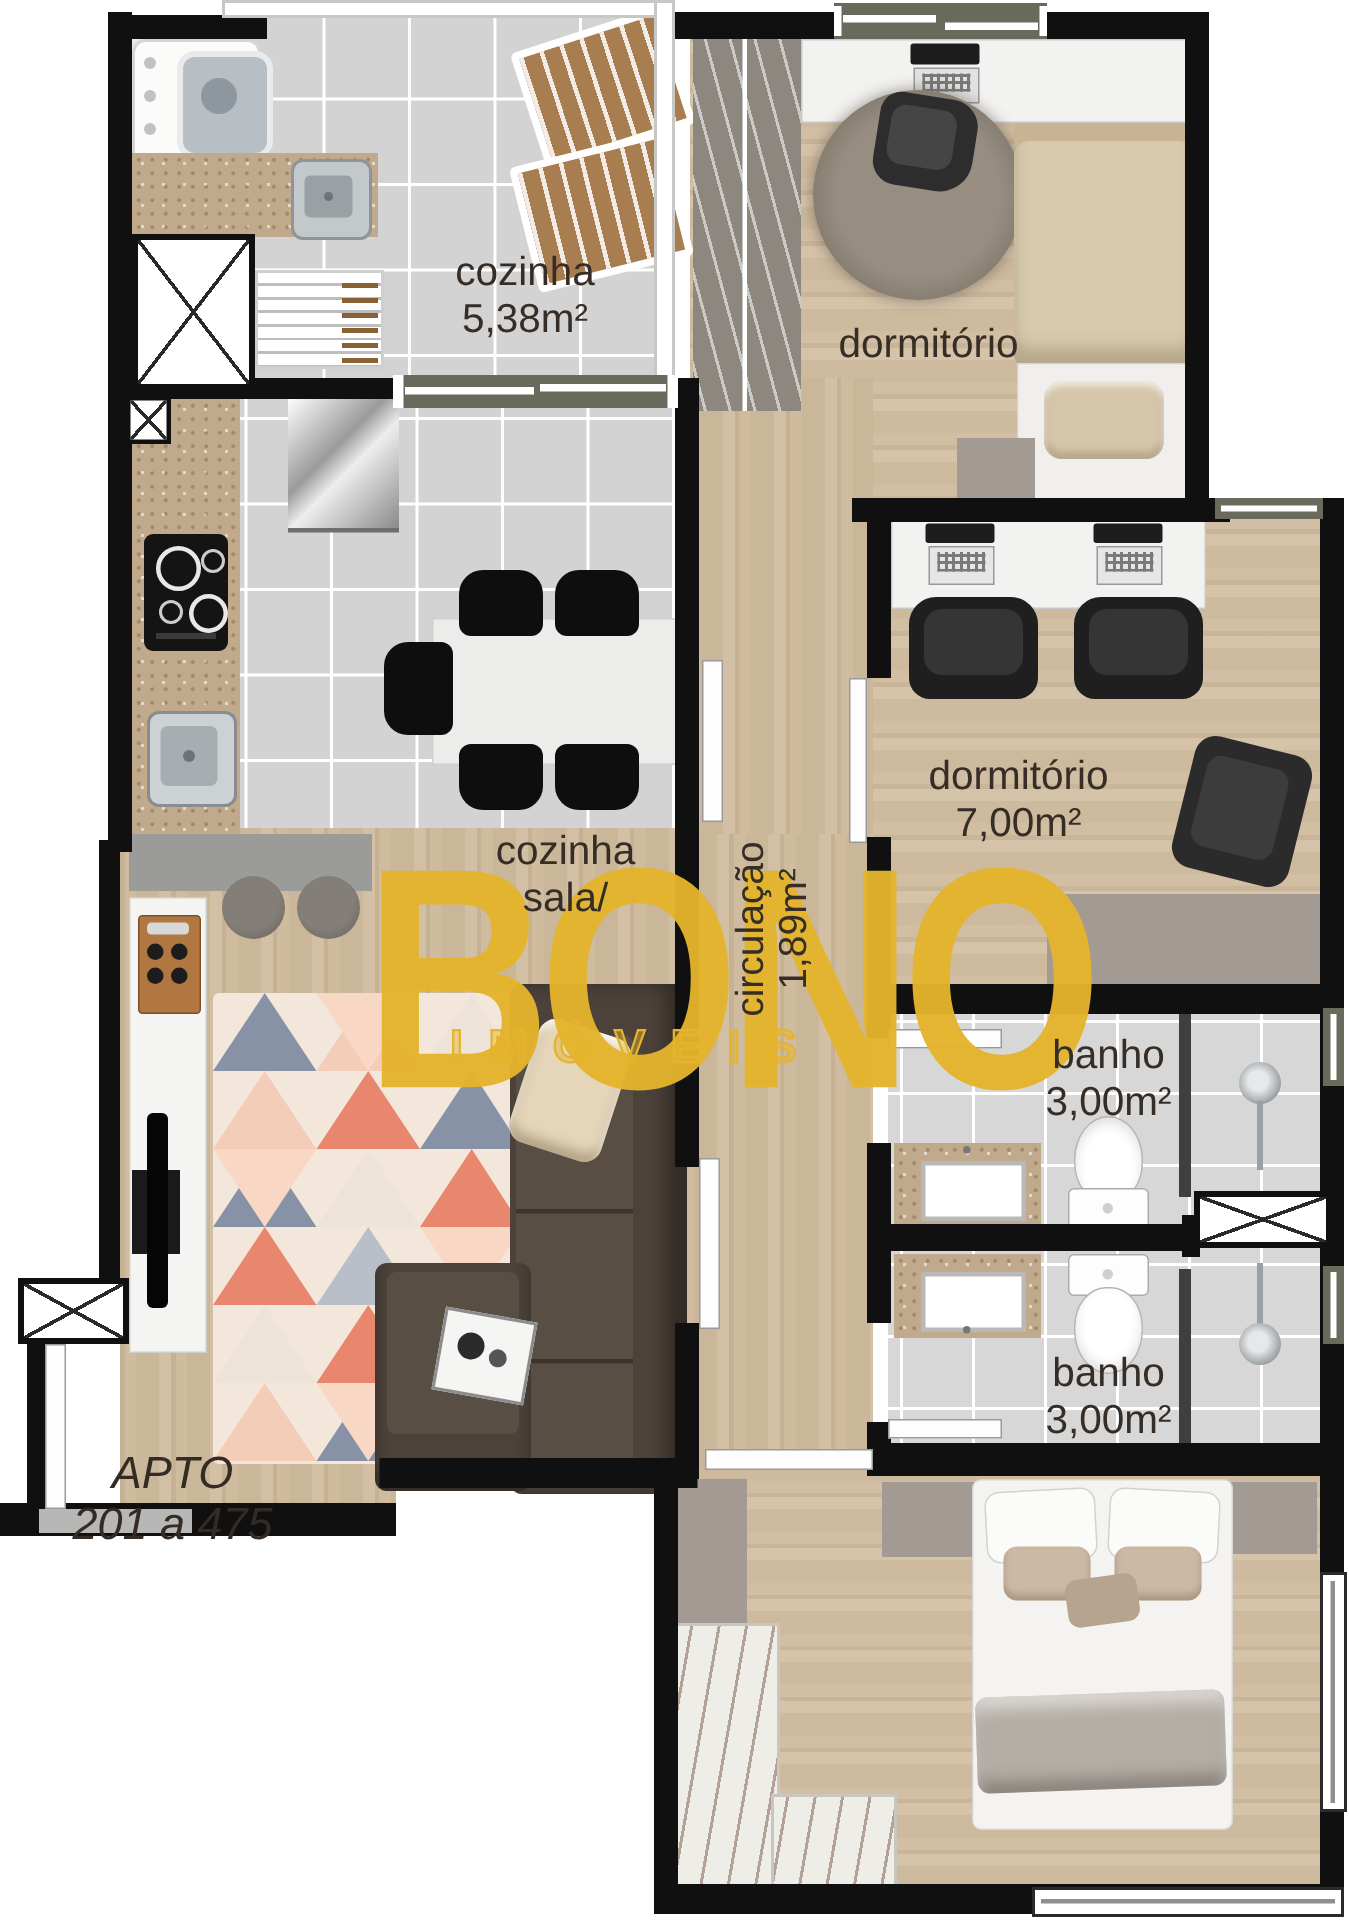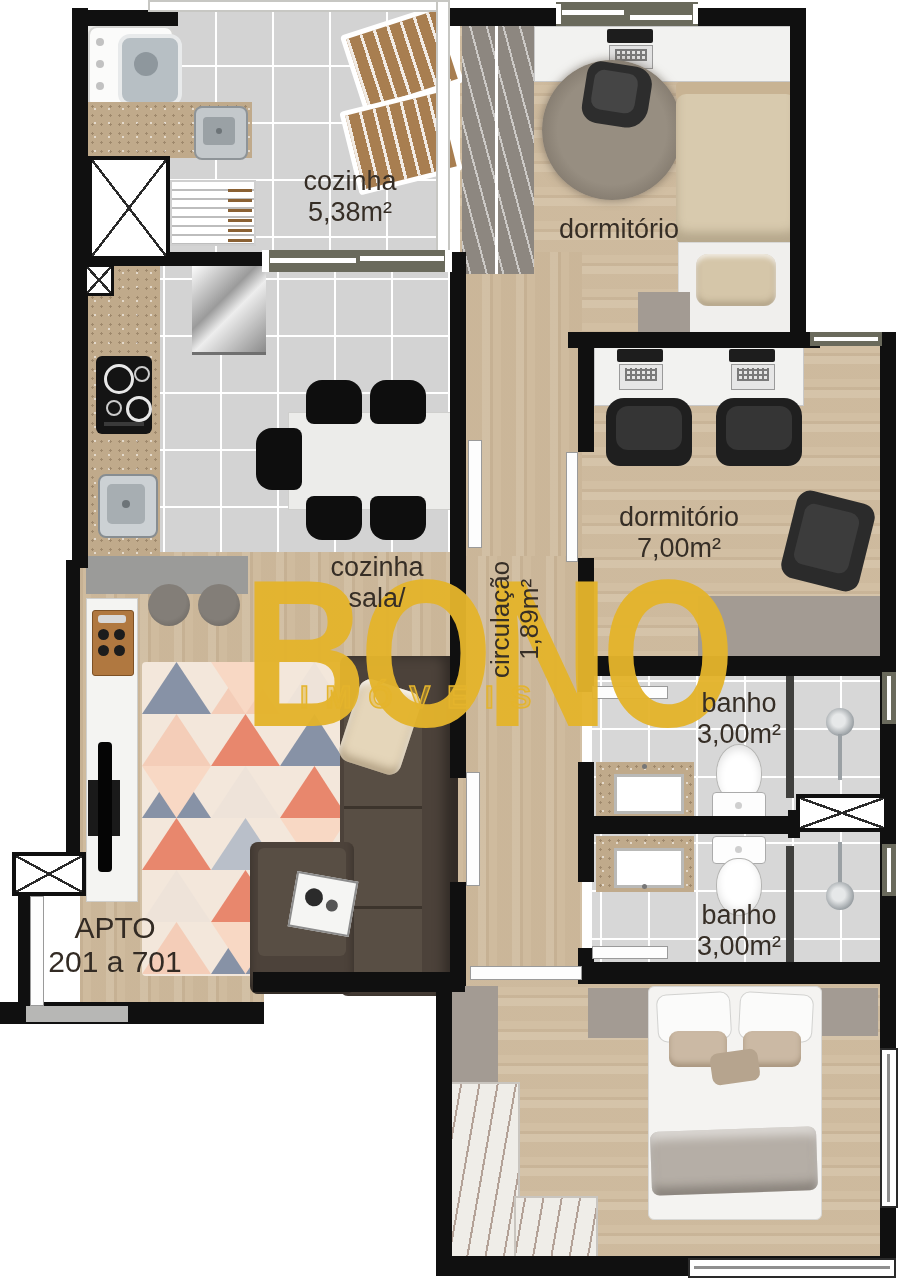--- a/index.html
+++ b/index.html
@@ -355,18 +355,18 @@
     <div>1,89m²</div>
   </div>
   <div class="label" style="left:686px;top:688px;width:106px;">
     <div>banho</div>
     <div>3,00m²</div>
   </div>
   <div class="label" style="left:686px;top:900px;width:106px;">
     <div>banho</div>
     <div>3,00m²</div>
   </div>
-  <div class="label apto" style="left:40px;top:911px;width:150px;">
+  <div class="label apto" style="left:40px;top:966px;width:150px;font-style:italic;">
     <div>APTO</div>
-    <div>201 a 701</div>
+    <div>201 a 475</div>
   </div>
 
 </div>
 
 </body></html>

